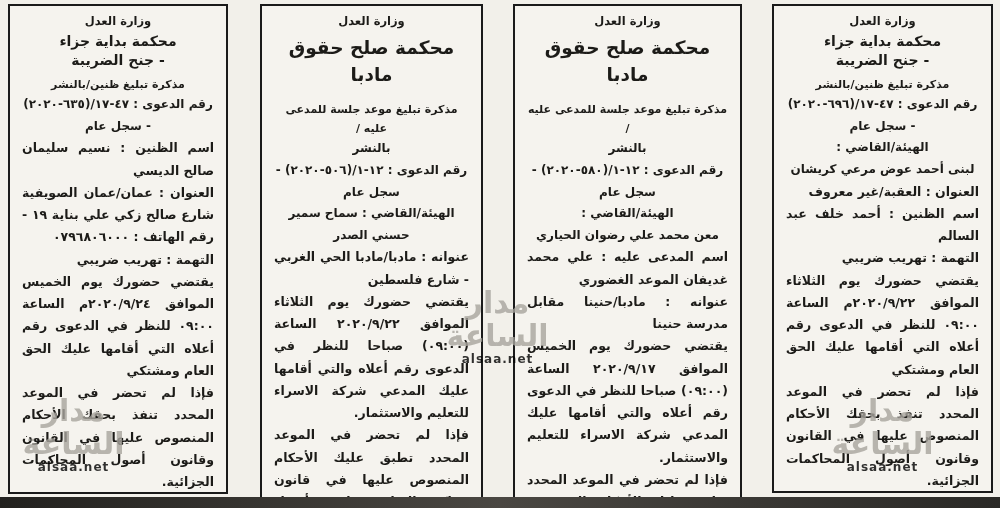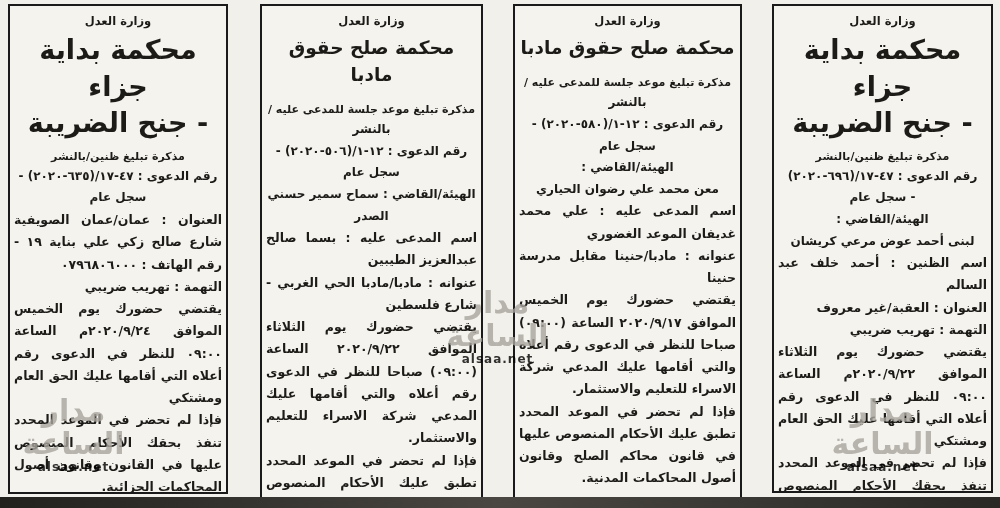--- a/index.html
+++ b/index.html
@@ -6,29 +6,29 @@
   body{
     width:1000px;height:508px;position:relative;overflow:hidden;
     background:#f2f0ea;
     font-family:"DejaVu Sans","Liberation Sans",sans-serif;
     color:#1c1b18;
   }
   .page{position:absolute;inset:0;}
   .notice{
     position:absolute;top:4px;box-sizing:border-box;
     border:2px solid #1a1a1a;background:#f5f3ee;
-    padding:7px 4px 5px;overflow:hidden;
+    padding:7px 12px 5px;overflow:hidden;
     text-align:center;font-weight:700;
   }
   .n1{left:772px;width:221px;height:489px;}
   .n2{left:513px;width:229px;height:497px;}
   .n3{left:260px;width:223px;height:497px;}
   .n4{left:8px;width:220px;height:490px;}
   .ministry{font-size:11.5px;line-height:1.5;margin-bottom:2px;}
-  .court-big{font-size:27px;line-height:1.35;letter-spacing:0;}
+  .court-big{font-size:14px;line-height:1.35;letter-spacing:0;}
   .court-med{font-size:18.5px;line-height:1.45;margin:5px 0 11px;}
   .subtitle{font-size:11px;line-height:1.75;margin-top:5px;}
   .meta{font-size:12px;line-height:1.8;}
   .meta.right{text-align:center;}
   .meta.center{text-align:center;}
   p.body{
     font-size:12.5px;line-height:1.78;margin:0;
     text-align:justify;text-align-last:right;
   }
   .wm{
@@ -49,22 +49,22 @@
 
   <section class="notice n1" dir="rtl">
     <div class="ministry">وزارة العدل</div>
     <div class="court-big">محكمة بداية جزاء</div>
     <div class="court-big">- جنح الضريبة</div>
     <div class="subtitle">مذكرة تبليغ ظنين/بالنشر</div>
     <div class="meta right">رقم الدعوى : ٤٧-١٧/(٦٩٦-٢٠٢٠)</div>
     <div class="meta center">- سجل عام</div>
     <div class="meta right">الهيئة/القاضي :</div>
     <div class="meta right">لبنى أحمد عوض مرعي كريشان</div>
+    <p class="body">العنوان : العقبة/غير معروف</p>
     <p class="body">اسم الظنين : أحمد خلف عبد السالم</p>
-    <p class="body">العنوان : العقبة/غير معروف</p>
     <p class="body">التهمة : تهريب ضريبي</p>
     <p class="body">يقتضي حضورك يوم الثلاثاء الموافق ٢٠٢٠/٩/٢٢م الساعة ٠٩:٠٠ للنظر في الدعوى رقم أعلاه التي أقامها عليك الحق العام ومشتكي</p>
     <p class="body">فإذا لم تحضر في الموعد المحدد تنفذ بحقك الأحكام المنصوص عليها في القانون وقانون أصول المحاكمات الجزائية.</p>
   </section>
 
   <section class="notice n2" dir="rtl">
     <div class="ministry">وزارة العدل</div>
     <div class="court-med">محكمة صلح حقوق مادبا</div>
     <div class="subtitle">مذكرة تبليغ موعد جلسة للمدعى عليه /</div>
     <div class="meta center">بالنشر</div>
@@ -77,32 +77,32 @@
     <p class="body">فإذا لم تحضر في الموعد المحدد تطبق عليك الأحكام المنصوص عليها في قانون محاكم الصلح وقانون أصول المحاكمات المدنية.</p>
   </section>
 
   <section class="notice n3" dir="rtl">
     <div class="ministry">وزارة العدل</div>
     <div class="court-med">محكمة صلح حقوق مادبا</div>
     <div class="subtitle">مذكرة تبليغ موعد جلسة للمدعى عليه /</div>
     <div class="meta center">بالنشر</div>
     <div class="meta right">رقم الدعوى : ١٢-١/(٥٠٦-٢٠٢٠) - سجل عام</div>
     <div class="meta center">الهيئة/القاضي : سماح سمير حسني الصدر</div>
-    <p class="body">اسم المدعى عليه : بسما صالح عبدالعزيز الطيبين</p>
     <p class="body">عنوانه : مادبا/مادبا الحي الغربي - شارع فلسطين</p>
     <p class="body">يقتضي حضورك يوم الثلاثاء الموافق ٢٠٢٠/٩/٢٢ الساعة (٠٩:٠٠) صباحا للنظر في الدعوى رقم أعلاه والتي أقامها عليك المدعي شركة الاسراء للتعليم والاستثمار.</p>
     <p class="body">فإذا لم تحضر في الموعد المحدد تطبق عليك الأحكام المنصوص عليها في قانون محاكم الصلح وقانون أصول المحاكمات المدنية.</p>
   </section>
 
   <section class="notice n4" dir="rtl">
     <div class="ministry">وزارة العدل</div>
     <div class="court-big">محكمة بداية جزاء</div>
     <div class="court-big">- جنح الضريبة</div>
     <div class="subtitle">مذكرة تبليغ ظنين/بالنشر</div>
     <div class="meta right">رقم الدعوى : ٤٧-١٧/(٦٣٥-٢٠٢٠) - سجل عام</div>
+    <p class="body">اسم الظنين : نسيم سليمان صالح الديسي</p>
     <p class="body">العنوان : عمان/عمان الصويفية شارع صالح زكي علي بناية ١٩ - رقم الهاتف : ٠٧٩٦٨٠٦٠٠٠</p>
     <p class="body">التهمة : تهريب ضريبي</p>
     <p class="body">يقتضي حضورك يوم الخميس الموافق ٢٠٢٠/٩/٢٤م الساعة ٠٩:٠٠ للنظر في الدعوى رقم أعلاه التي أقامها عليك الحق العام ومشتكي</p>
     <p class="body">فإذا لم تحضر في الموعد المحدد تنفذ بحقك الأحكام المنصوص عليها في القانون وقانون أصول المحاكمات الجزائية.</p>
   </section>
 
   <div class="wm" style="left:6px;top:394px;width:135px;">
     <div class="ar">مدار الساعة</div>
     <div class="site">alsaa.net</div>
   </div>

